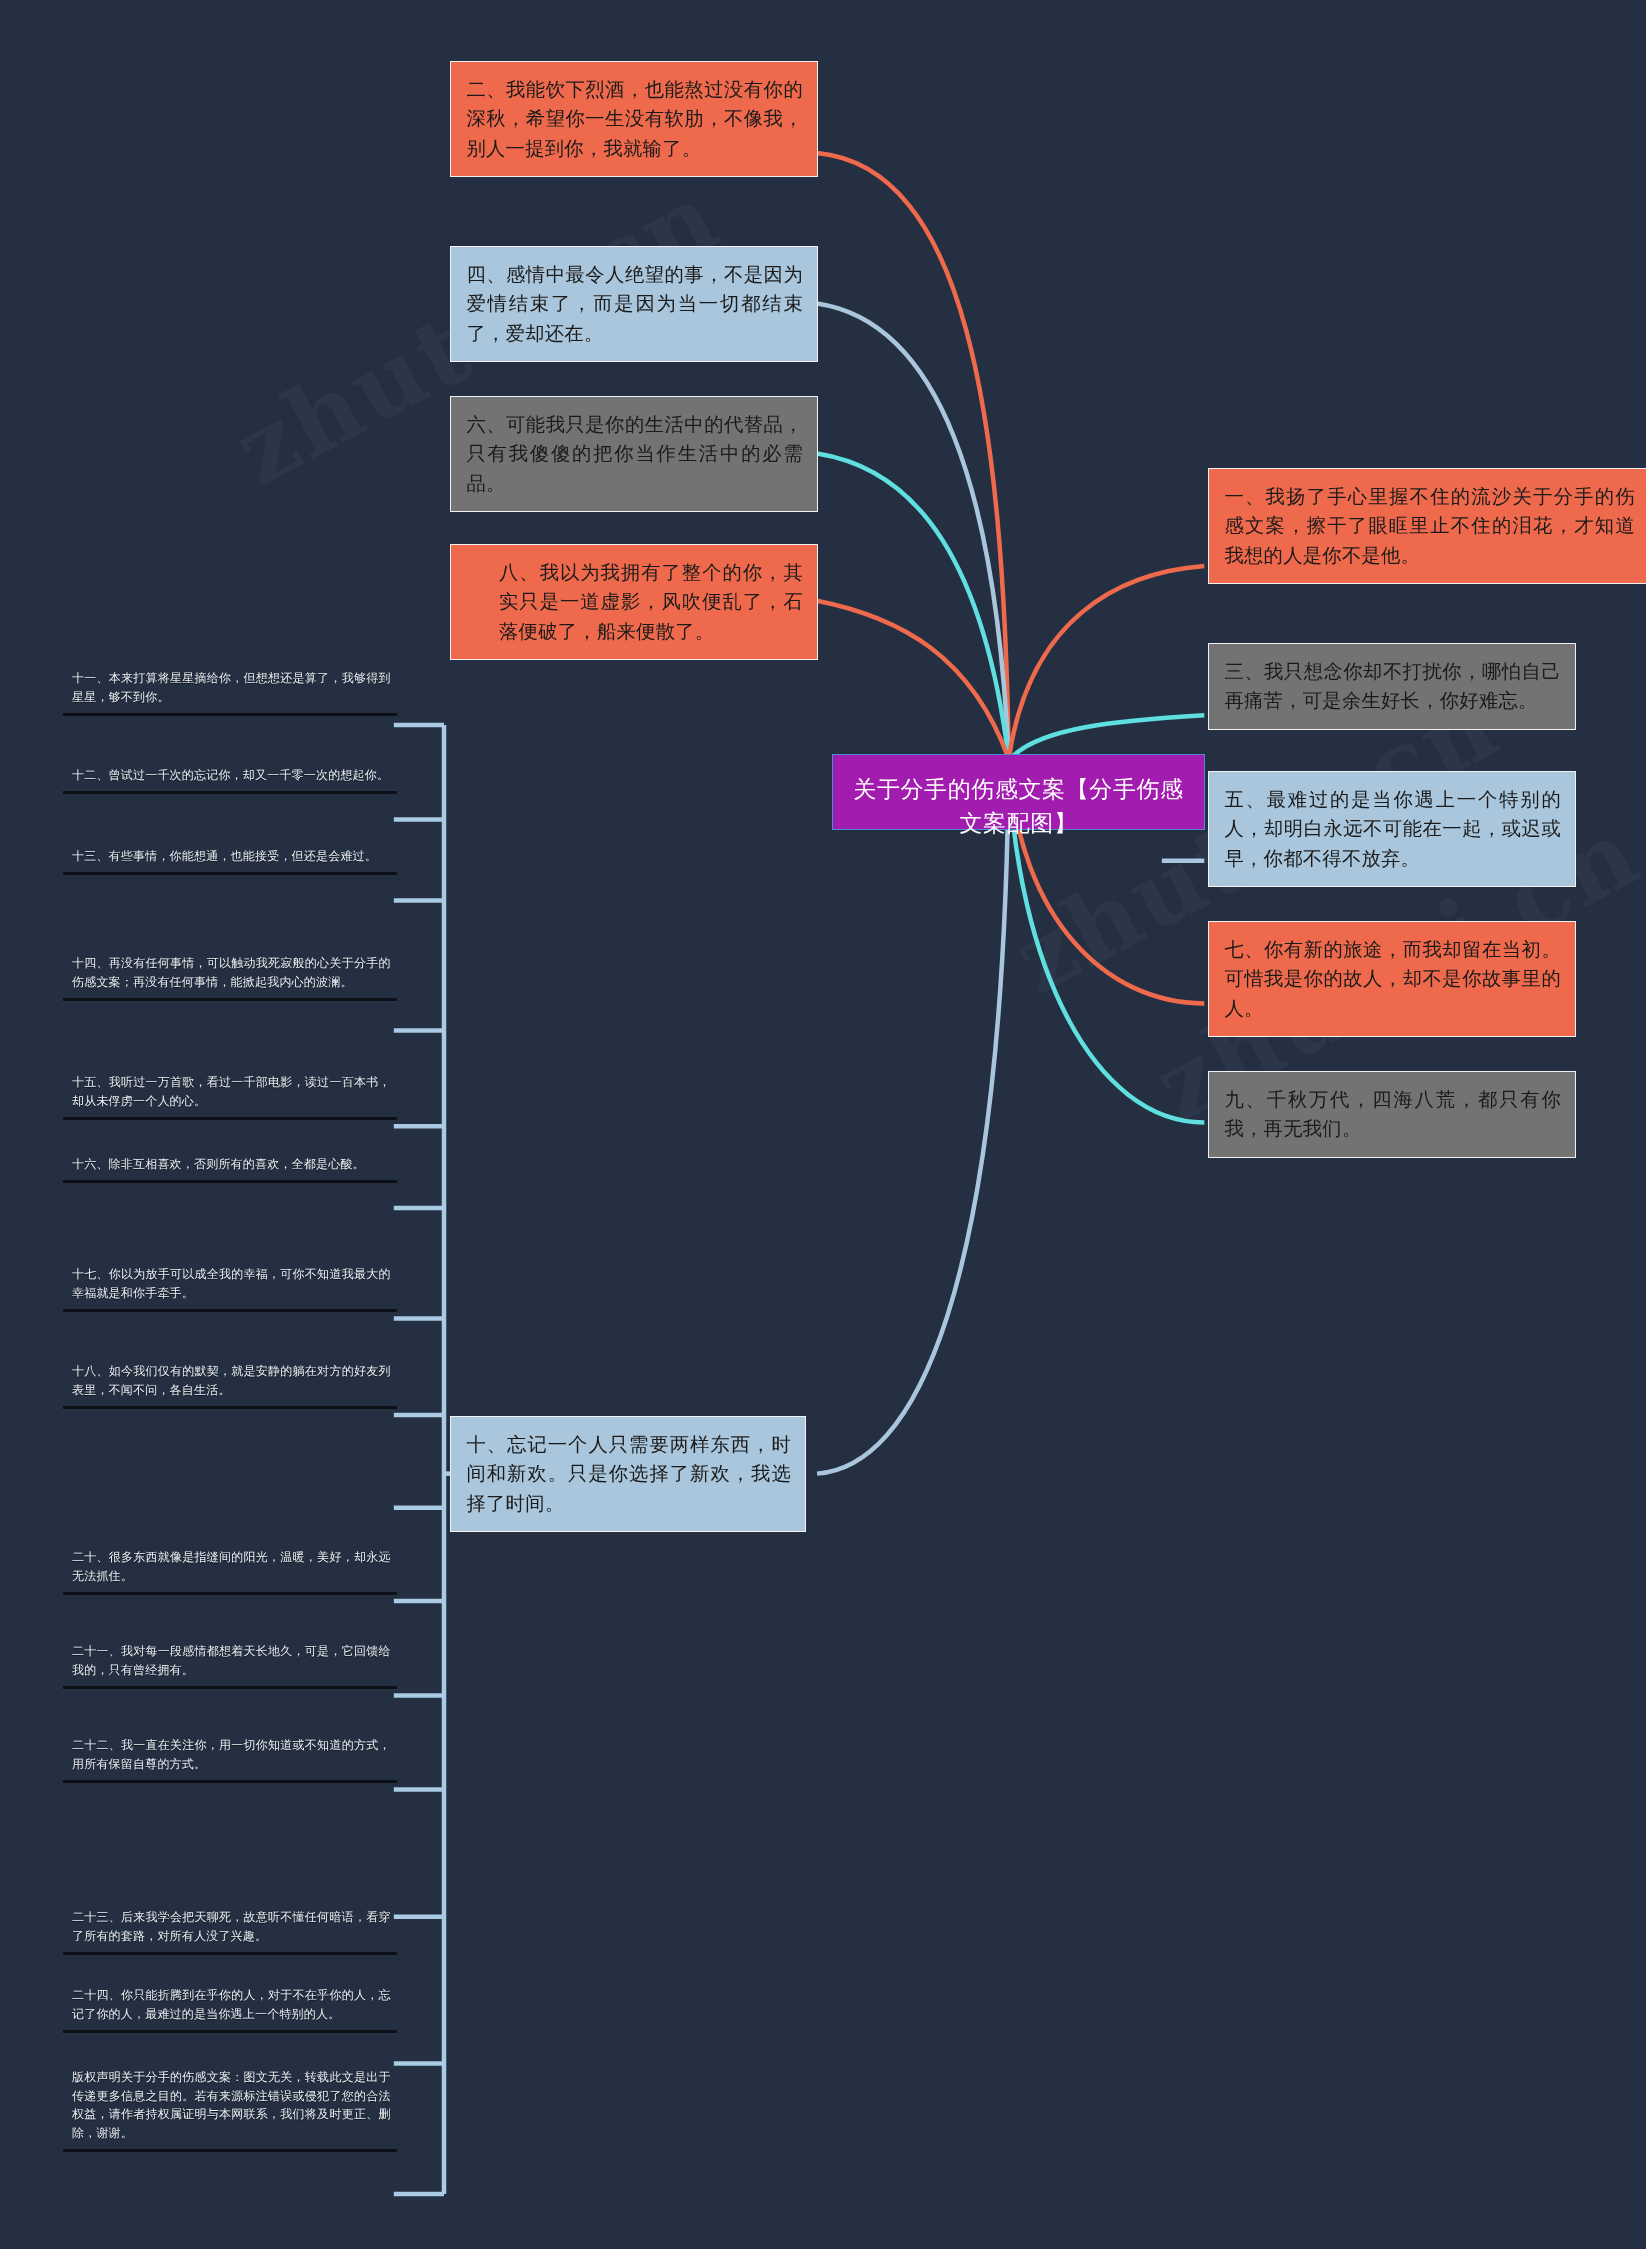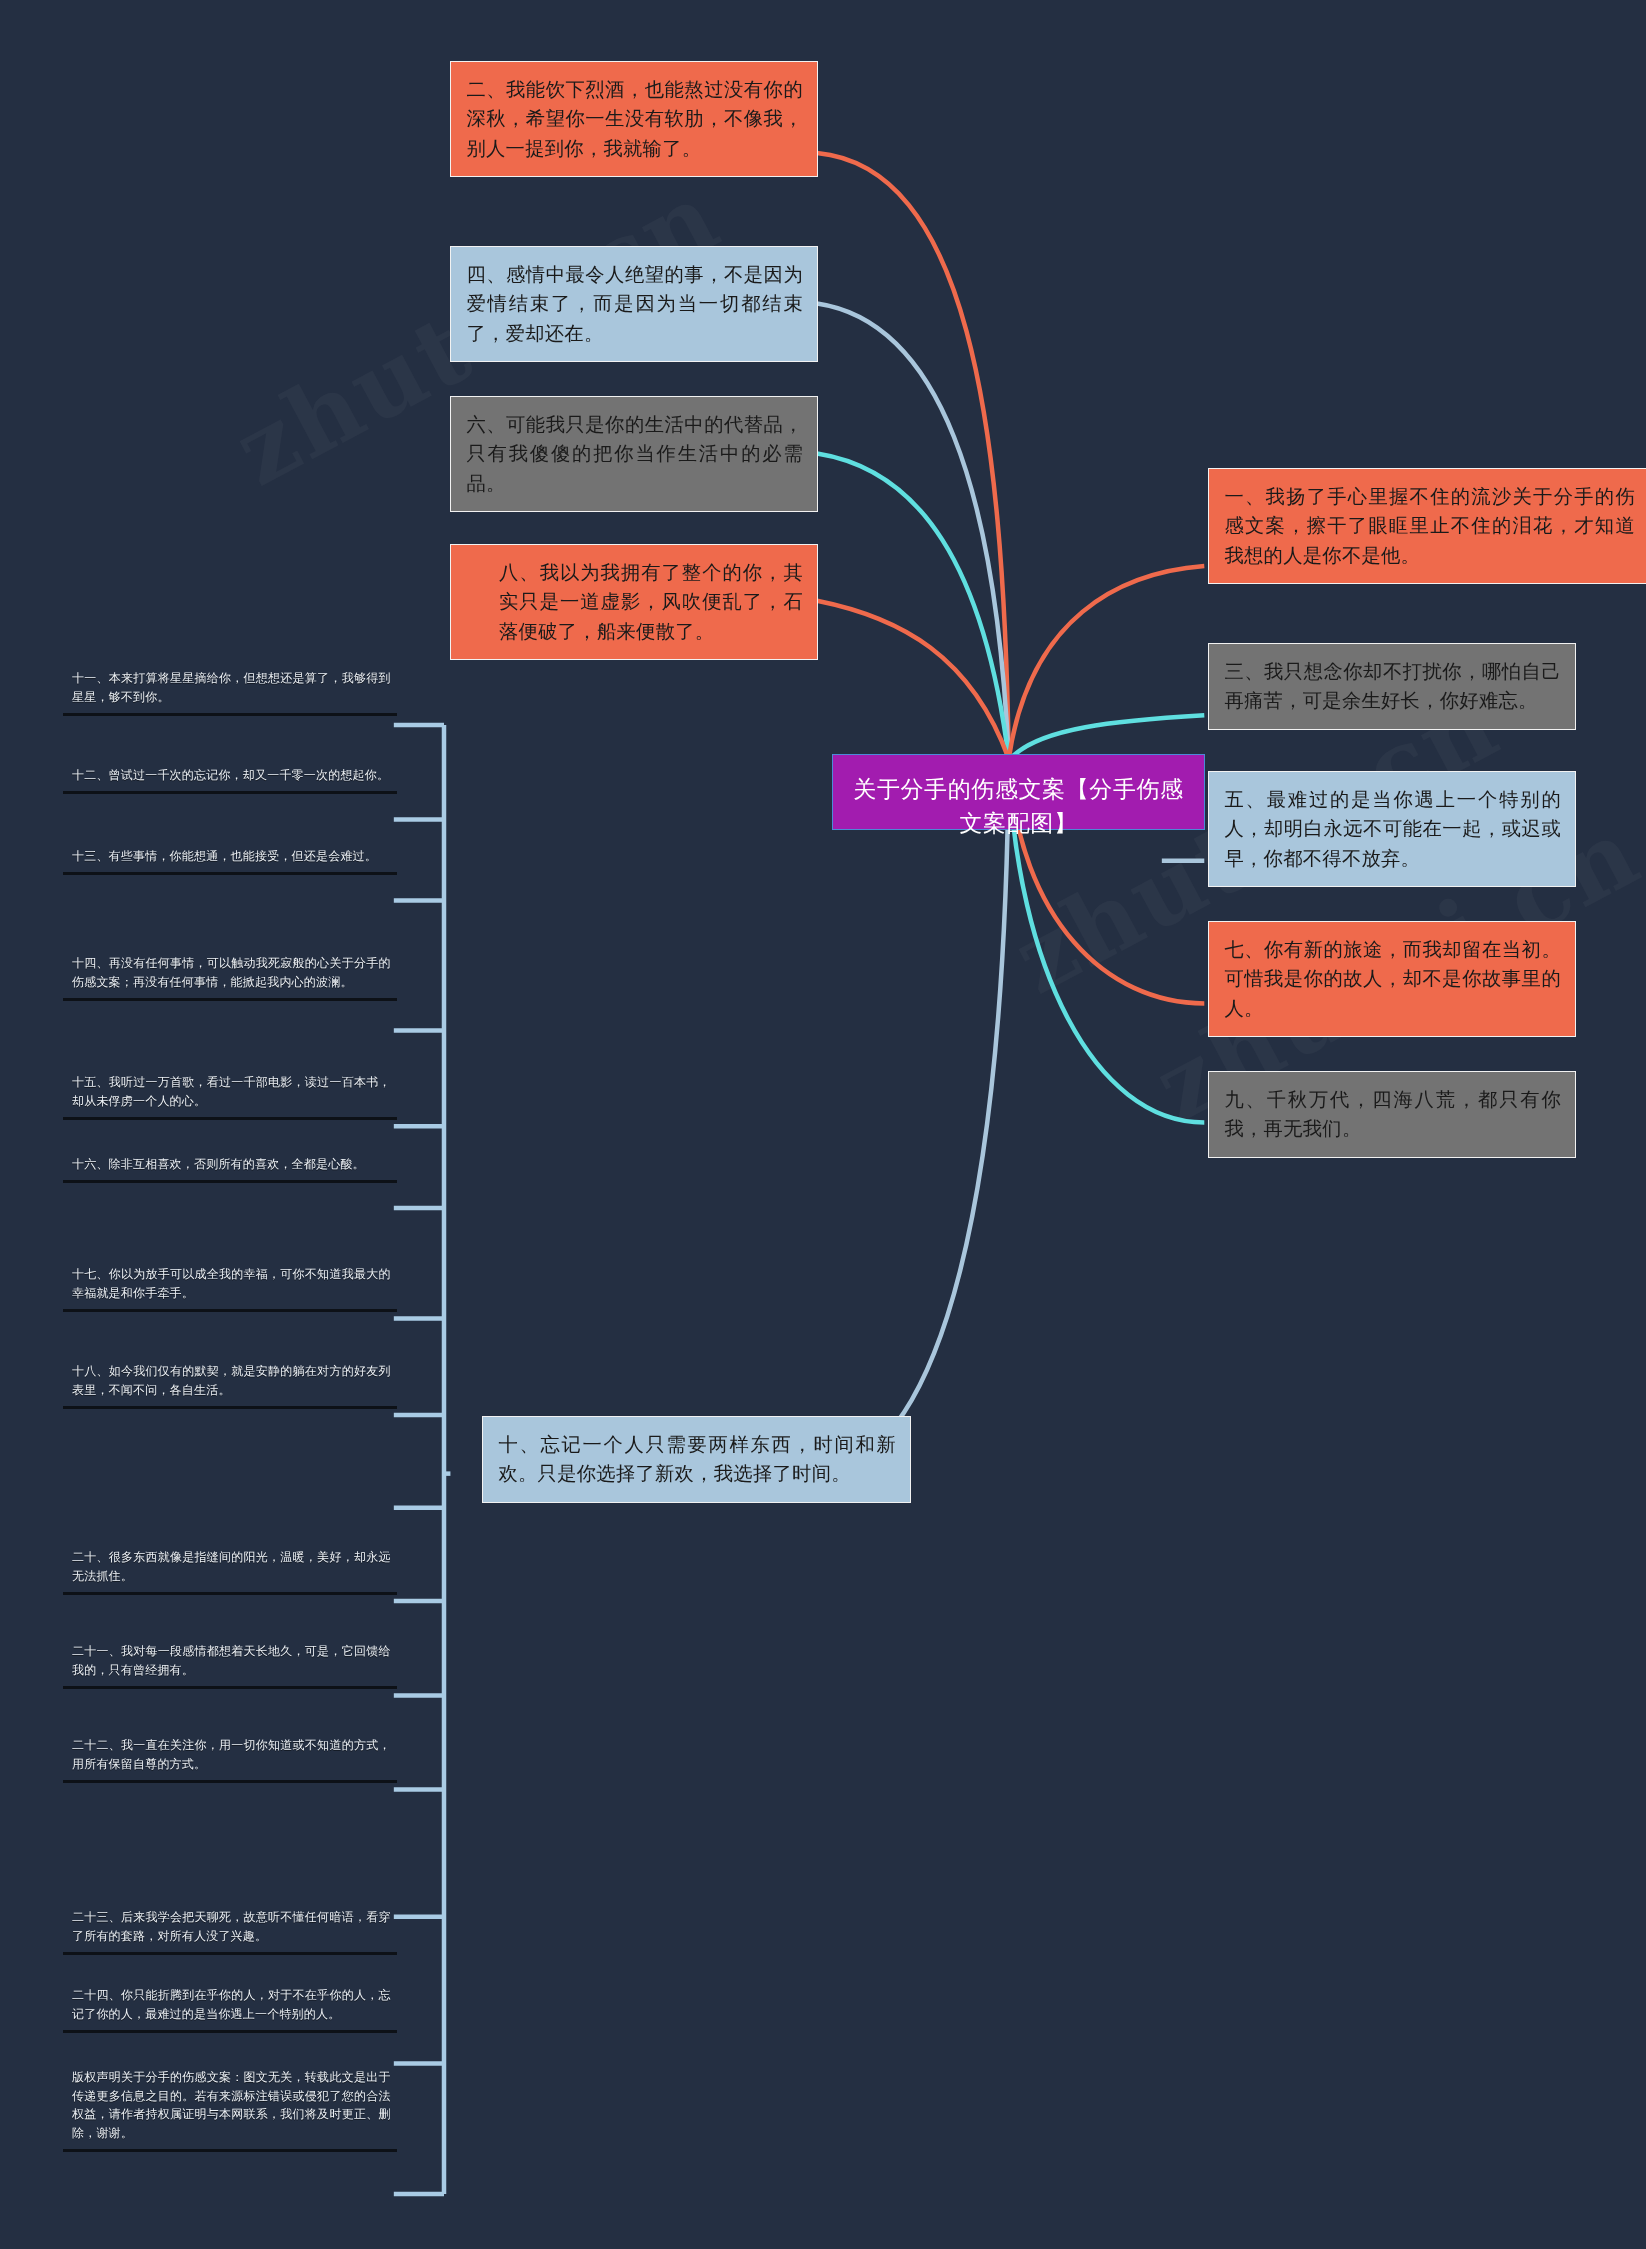--- a/index.html
+++ b/index.html
@@ -116,21 +116,21 @@
   </svg>
 
   <div class="node orange" style="left:450px;top:61px;width:368px;">二、我能饮下烈酒，也能熬过没有你的深秋，希望你一生没有软肋，不像我，别人一提到你，我就输了。</div>
 
   <div class="node steel" style="left:450px;top:246px;width:368px;">四、感情中最令人绝望的事，不是因为爱情结束了，而是因为当一切都结束了，爱却还在。</div>
 
   <div class="node cyan" style="left:450px;top:396px;width:368px;">六、可能我只是你的生活中的代替品，只有我傻傻的把你当作生活中的必需品。</div>
 
   <div class="node orange" style="left:450px;top:544px;width:368px;padding-left:48px;">八、我以为我拥有了整个的你，其实只是一道虚影，风吹便乱了，石落便破了，船来便散了。</div>
 
-  <div class="node steel" style="left:450px;top:1416px;width:429px;margin-left:32px;">十、忘记一个人只需要两样东西，时间和新欢。只是你选择了新欢，我选择了时间。</div>
+  <div class="node steel" style="left:450px;top:1416px;width:356px;">十、忘记一个人只需要两样东西，时间和新欢。只是你选择了新欢，我选择了时间。</div>
 
   <div class="root" style="left:832px;top:754px;width:373px;height:76px;">关于分手的伤感文案【分手伤感文案配图】</div>
 
   <div class="node orange" style="left:1208px;top:468px;width:442px;">一、我扬了手心里握不住的流沙关于分手的伤感文案，擦干了眼眶里止不住的泪花，才知道我想的人是你不是他。</div>
 
   <div class="node cyan" style="left:1208px;top:643px;width:368px;">三、我只想念你却不打扰你，哪怕自己再痛苦，可是余生好长，你好难忘。</div>
 
   <div class="node steel" style="left:1208px;top:771px;width:368px;">五、最难过的是当你遇上一个特别的人，却明白永远不可能在一起，或迟或早，你都不得不放弃。</div>
 
   <div class="node orange" style="left:1208px;top:921px;width:368px;">七、你有新的旅途，而我却留在当初。可惜我是你的故人，却不是你故事里的人。</div>

